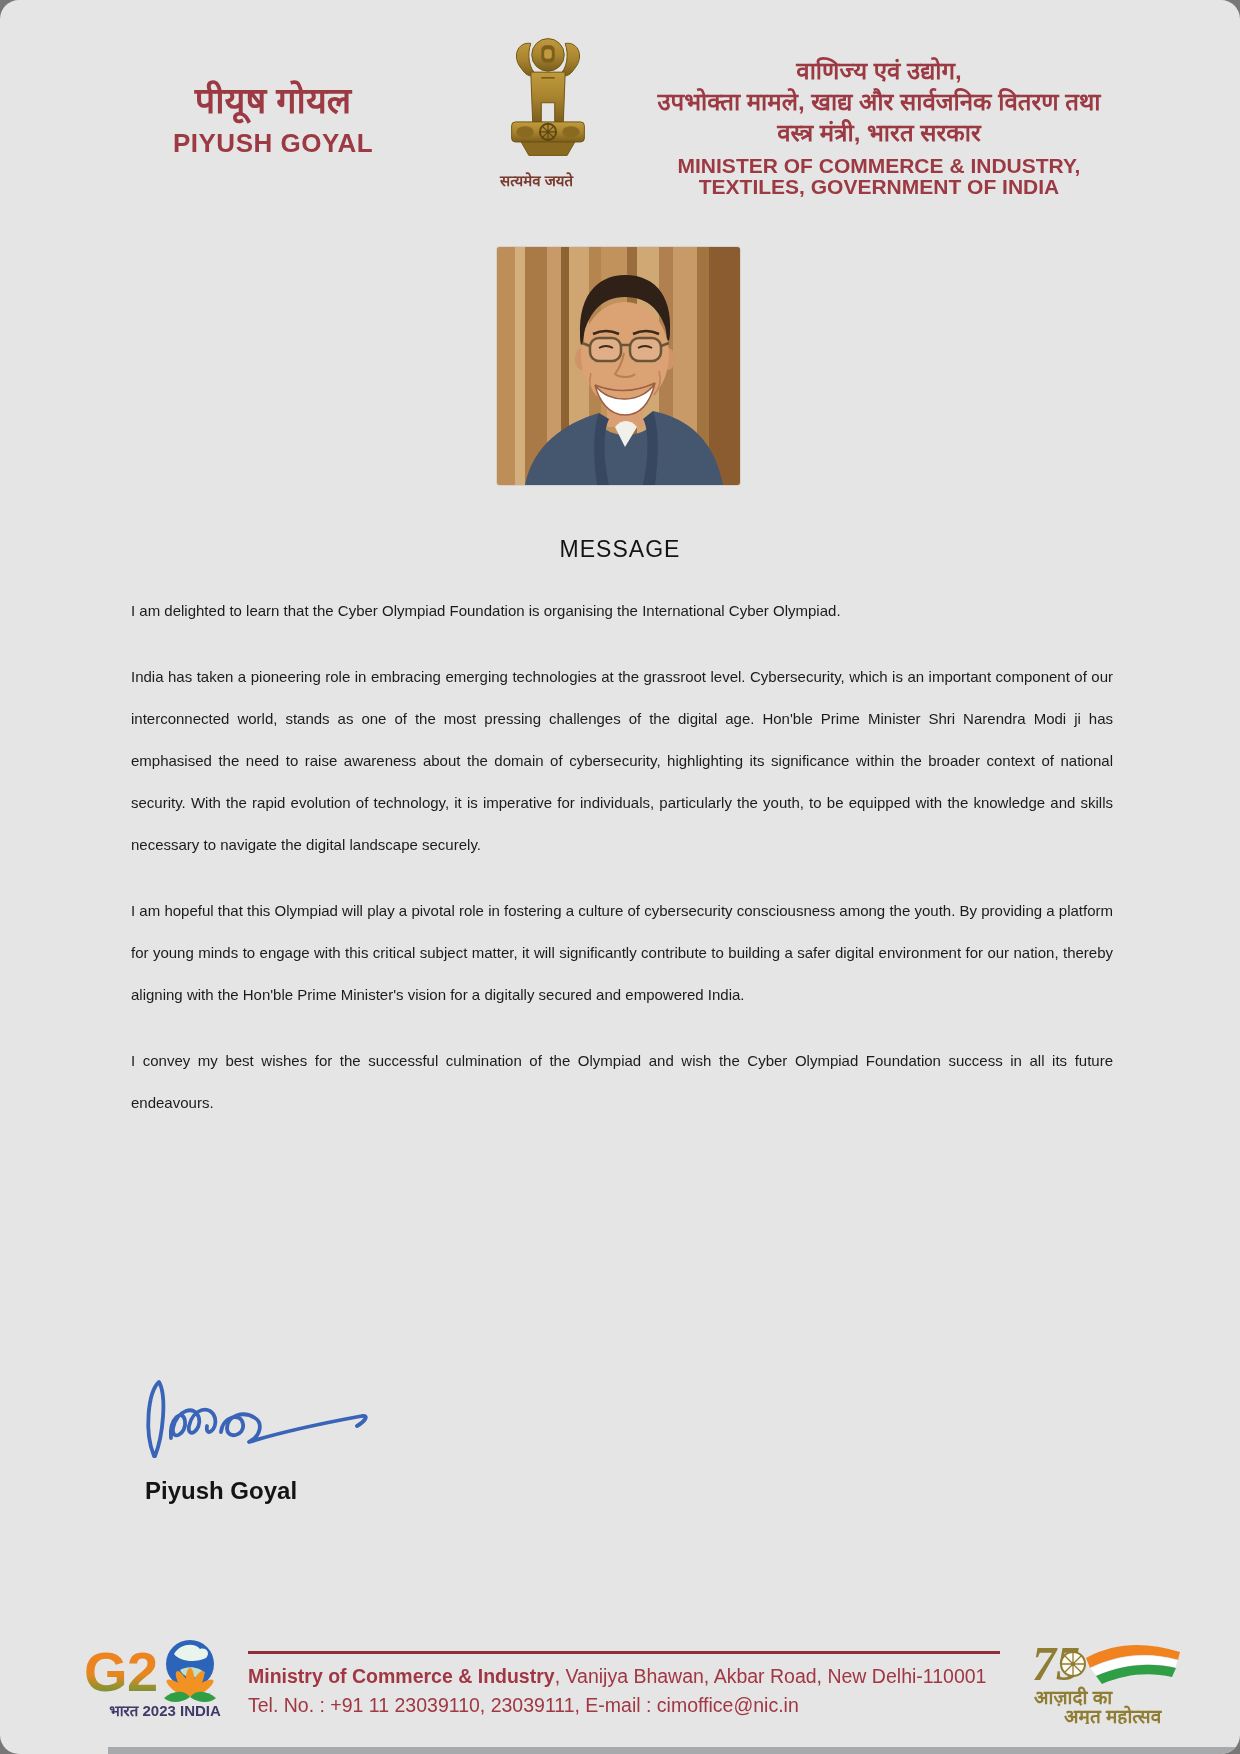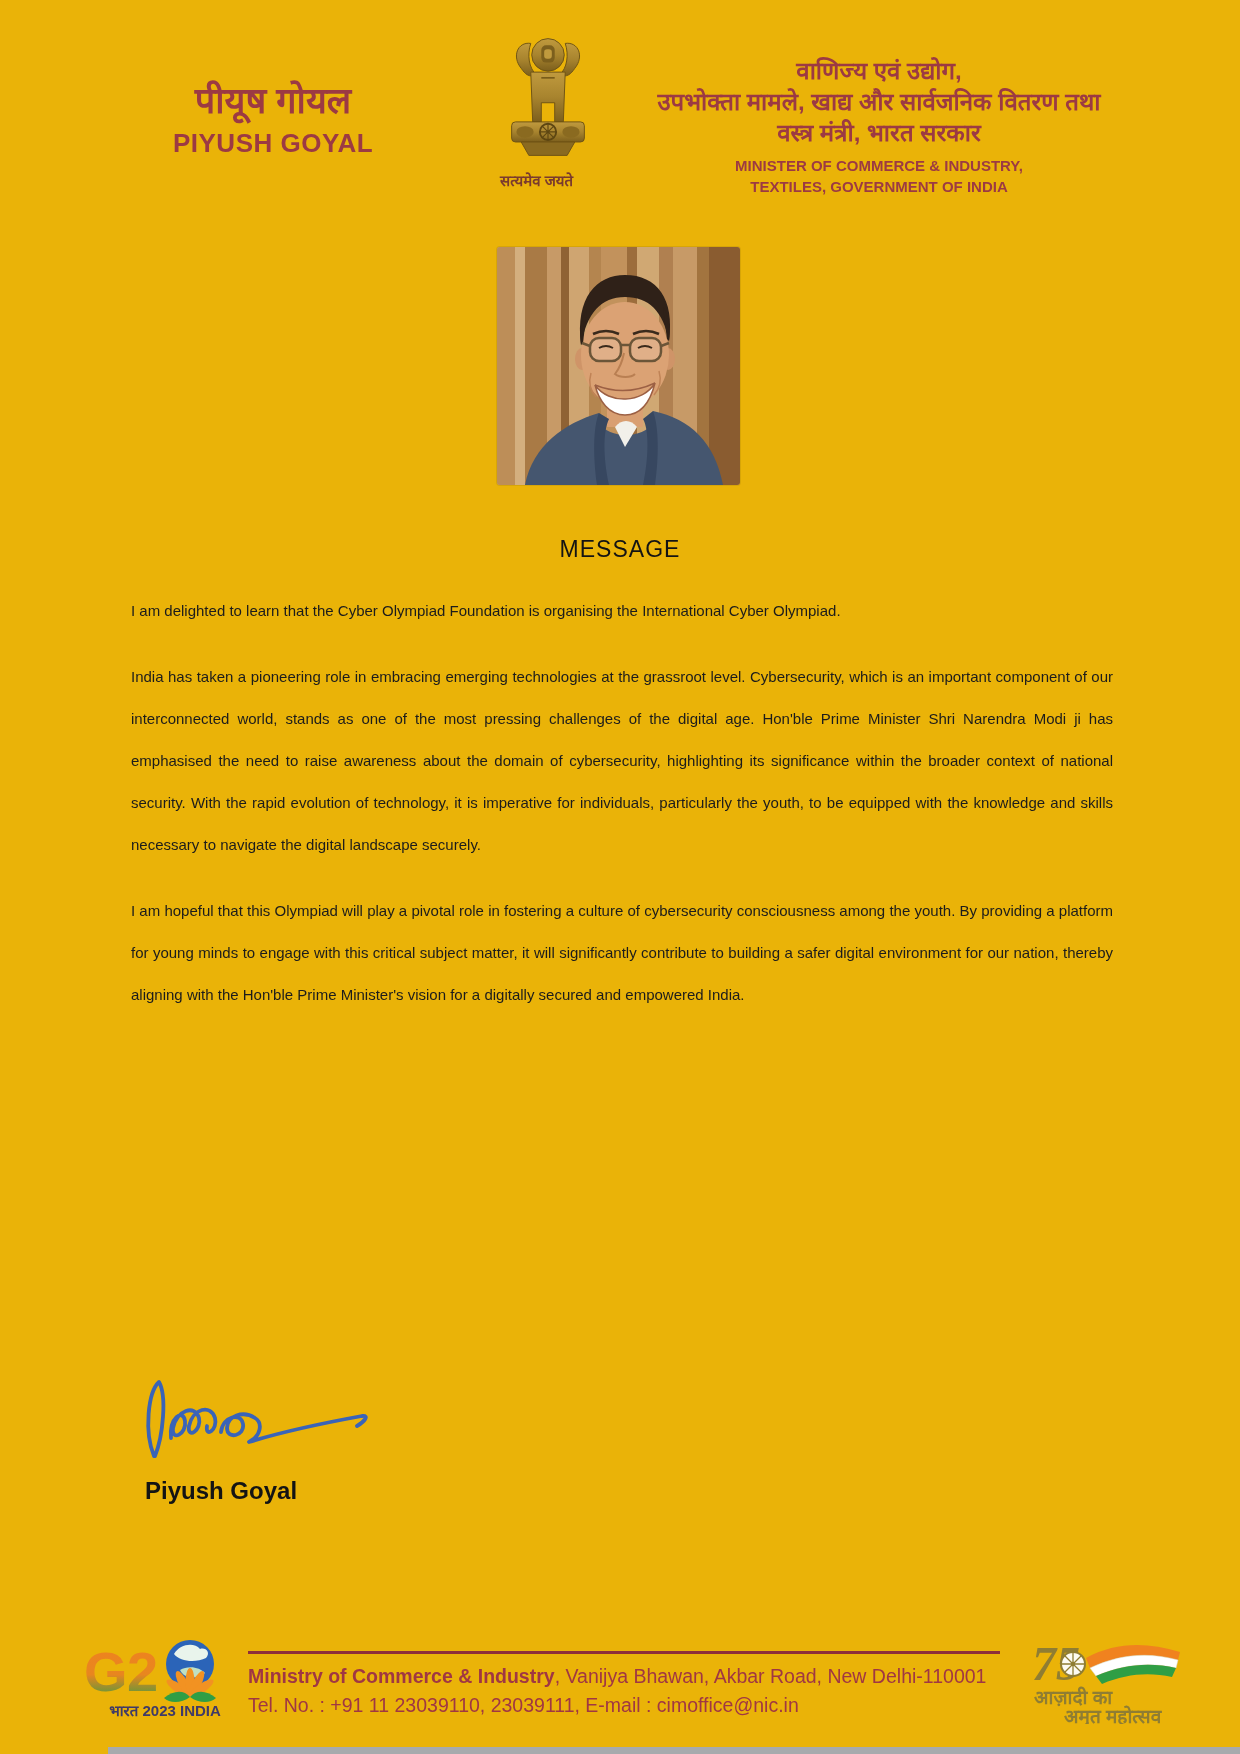--- a/index.html
+++ b/index.html
@@ -1,33 +1,34 @@
 <!DOCTYPE html>
 <html><head>
 <meta charset="utf-8">
 <style>
   html,body { margin:0; padding:0; background:#777; }
   .page {
     position:relative; width:1240px; height:1754px; margin:0 auto;
-    background:#eab308; overflow:hidden;
+    background:#e5e5e5; overflow:hidden;
     font-family:"Liberation Sans", sans-serif;
+    border-radius:19px;
   }
 
   
   .name-block { position:absolute; left:128px; top:80px; width:290px; text-align:center; color:#9c3a43; }
   .name-hindi { font-size:36px; font-weight:bold; line-height:42px; }
   .name-english { font-size:26px; font-weight:bold; letter-spacing:0.5px; margin-top:6px; }
 
   .emblem-block { position:absolute; left:500px; top:30px; width:140px; text-align:left; }
   .emblem-motto { font-size:15px; font-weight:bold; color:#7a3b2e; margin-top:2px; }
 
   .ministry-block { position:absolute; left:640px; top:55px; width:478px; text-align:center; color:#9c3a43; }
   .ministry-hindi div { font-size:24px; font-weight:bold; line-height:31px; }
   .ministry-english { margin-top:7px; }
-  .ministry-english div { font-size:15px; font-weight:bold; line-height:21px; }
+  .ministry-english div { font-size:21px; font-weight:bold; line-height:21px; }
 
   
   .photo { position:absolute; left:497px; top:247px; width:243px; height:238px; border-radius:3px; overflow:hidden; box-shadow:0 0 0 1px rgba(0,0,0,0.08); }
 
   
   .msg-heading { position:absolute; left:0; top:536px; width:100%; text-align:center;
     font-size:23px; font-weight:normal; letter-spacing:1px; color:#141414; }
 
   .body-text { position:absolute; left:131px; top:590px; width:982px;
     font-size:15px; color:#1c1c1c; text-align:justify; }
@@ -155,20 +156,21 @@
       <path d="M162,124 Q166,138 157,148" stroke="#c08356" stroke-width="1.5" fill="none"></path>
     </svg>
   </div>
 
   <div class="msg-heading">MESSAGE</div>
 
   <div class="body-text">
     <p>I am delighted to learn that the Cyber Olympiad Foundation is organising the International Cyber Olympiad.</p>
     <p>India has taken a pioneering role in embracing emerging technologies at the grassroot level. Cybersecurity, which is an important component of our interconnected world, stands as one of the most pressing challenges of the digital age. Hon'ble Prime Minister Shri Narendra Modi ji has emphasised the need to raise awareness about the domain of cybersecurity, highlighting its significance within the broader context of national security. With the rapid evolution of technology, it is imperative for individuals, particularly the youth, to be equipped with the knowledge and skills necessary to navigate the digital landscape securely.</p>
     <p>I am hopeful that this Olympiad will play a pivotal role in fostering a culture of cybersecurity consciousness among the youth. By providing a platform for young minds to engage with this critical subject matter, it will significantly contribute to building a safer digital environment for our nation, thereby aligning with the Hon'ble Prime Minister's vision for a digitally secured and empowered India.</p>
+    <p>I convey my best wishes for the successful culmination of the Olympiad and wish the Cyber Olympiad Foundation success in all its future endeavours.</p>
   </div>
 
   <div class="signature">
     <svg width="250" height="92" viewBox="0 0 250 92">
       <g fill="none" stroke="#3a64b8" stroke-width="3.8" stroke-linecap="round" stroke-linejoin="round">
         <path d="M16,80 C6,56 10,16 21,6 C29,20 25,60 17,80"></path>
         <path d="M33,62 C31,42 45,32 47,45 C49,58 33,66 35,52 C39,34 57,28 61,42 C64,54 49,64 51,50 C55,32 73,28 77,42 C80,54 67,62 69,50"></path>
         <path d="M83,56 C85,40 103,36 105,48 C107,60 89,64 89,52 C89,40 105,34 117,42 C125,47 123,60 111,66 C137,58 180,48 224,40 C232,39 226,46 219,50"></path>
       </g>
     </svg>

